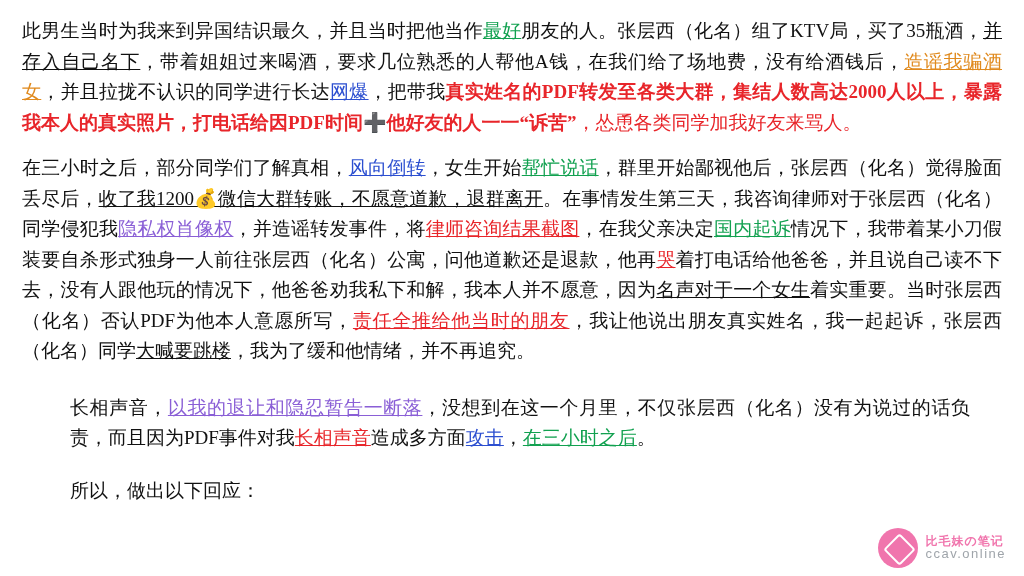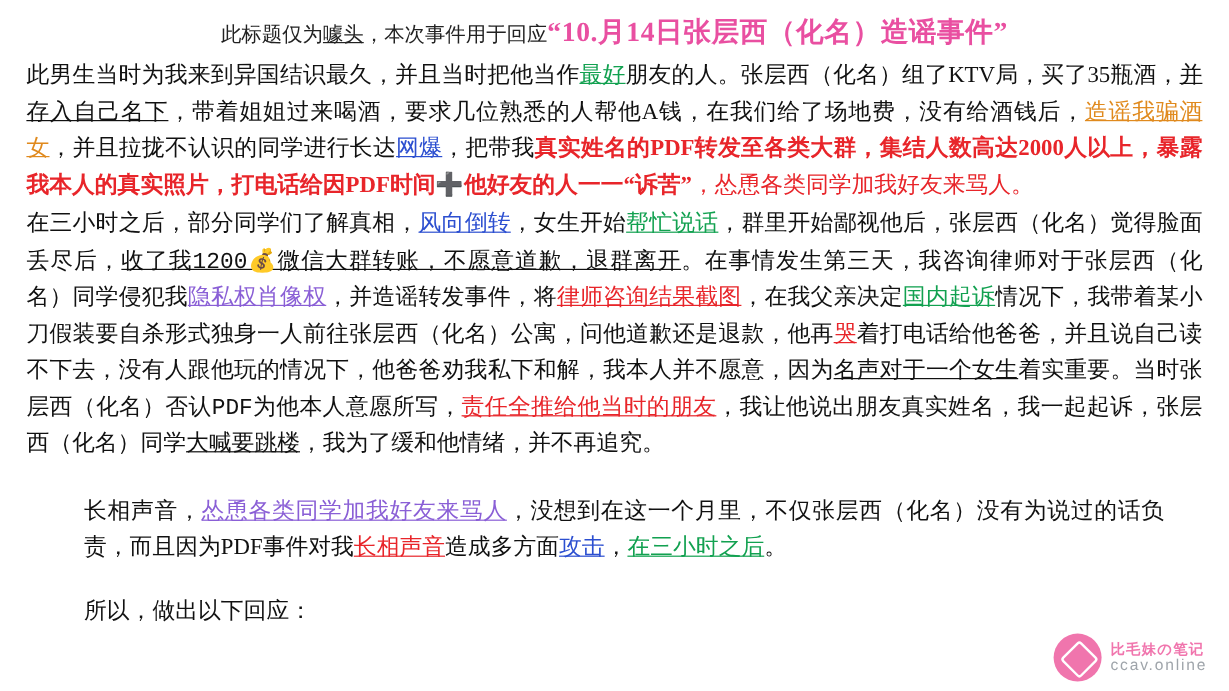--- a/index.html
+++ b/index.html
@@ -43,21 +43,21 @@
     font-size: 19px;
     line-height: 30.5px;
     text-align: justify;
     text-justify: inter-ideograph;
   }
   .para {
     text-indent: 0;
     margin: 0 0 0 0;
   }
   .para.p1 { margin-top: 4px; }
-  .para.p2 { margin-top: 2px; font-family: Liberation Mono, monospace; }
+  .para.p2 { margin-top: 15px; }
   .para.tail {
     margin-top: 26px;
     padding: 0 32px 0 48px;
   }
   .para.lastline {
     margin-top: 22px;
     padding-left: 48px;
   }
   
   .u { text-decoration: underline; text-decoration-thickness: 1px; }
@@ -113,31 +113,28 @@
     font-size: 13px;
     color: #9aa0a6;
     letter-spacing: 1.5px;
   }
 </style>
 </head>
 <body>
 
 <div class="page">
 
-  <div class="headline">
-    <span class="small gray">此标题仅为</span><span class="small gray u">噱头</span><span class="small gray">，本次事件用于回应</span><span class="title-main">“10.月14日张层西（化名）造谣事件”</span>
-  </div>
 
   <div class="body-block">
 
     <p class="para p1"><span>此男生当时为我来到异国结识最久，并且当时把他当作</span><span class="green u">最好</span><span>朋友的人。张层西（化名）组了KTV局，买了35瓶酒，</span><span class="u">并存入自己名下</span><span>，带着姐姐过来喝酒，要求几位熟悉的人帮他A钱，在我们给了场地费，没有给酒钱后，</span><span class="orange u">造谣我骗酒女</span><span>，并且拉拢不认识的同学进行长达</span><span class="green"></span><span class="blue u">网爆</span><span>，把带我</span><span class="red-b">真实姓名的PDF转发至各类大群，集结人数高达2000人以上，暴露我本人的真实照片，打电话给因PDF时间➕他好友的人一一“诉苦”</span><span class="red">，怂恿各类同学加我好友来骂人。</span></p>
 
     <p class="para p2"><span>在三小时之后，部分同学们了解真相，</span><span class="blue u">风向倒转</span><span>，女生开始</span><span class="green u">帮忙说话</span><span>，群里开始鄙视他后，张层西（化名）觉得脸面丢尽后，</span><span class="u">收了我1200💰微信大群转账，不愿意道歉，退群离开</span><span>。在事情发生第三天，我咨询律师对于张层西（化名）同学侵犯我</span><span class="purple u">隐私权肖像权</span><span>，并造谣转发事件，将</span><span class="red u">律师咨询结果截图</span><span>，在我父亲决定</span><span class="green u">国内起诉</span><span>情况下，我带着某小刀假装要自杀形式独身一人前往张层西（化名）公寓，问他道歉还是退款，他再</span><span class="red u">哭</span><span>着打电话给他爸爸，并且说自己读不下去，没有人跟他玩的情况下，他爸爸劝我私下和解，我本人并不愿意，因为</span><span class="u">名声对于一个女生</span><span>着实重要。当时张层西（化名）否认PDF为他本人意愿所写，</span><span class="red u">责任全推给他当时的朋友</span><span>，我让他说出朋友真实姓名，我一起起诉，张层西（化名）同学</span><span class="u">大喊要跳楼</span><span>，我为了缓和他情绪，并不再追究。</span></p>
 
-    <p class="para tail"><span>长相声音，</span><span class="purple u">怂恿各类同学加我好友来骂人</span><span>，没想到在这一个月里，不仅张层西（化名）没有为说过的话负责，而且因为PDF事件对我</span><span class="red u">长相声音</span><span>造成多方面</span><span class="blue u">攻击</span><span>，</span><span class="green u">在三小时之后</span><span>。</span></p>
+    <p class="para tail"><span>长相声音，</span><span class="purple u">以我的退让和隐忍暂告一断落</span><span>，没想到在这一个月里，不仅张层西（化名）没有为说过的话负责，而且因为PDF事件对我</span><span class="red u">长相声音</span><span>造成多方面</span><span class="blue u">攻击</span><span>，</span><span class="green u">在三小时之后</span><span>。</span></p>
 
     <p class="para lastline">所以，做出以下回应：</p>
 
   </div>
 
   <div class="wm">
     <span class="wm-badge"></span>
     <span class="wm-text">
       <span class="t1">比毛妹の笔记</span>
       <span class="t2">ccav.online</span>

